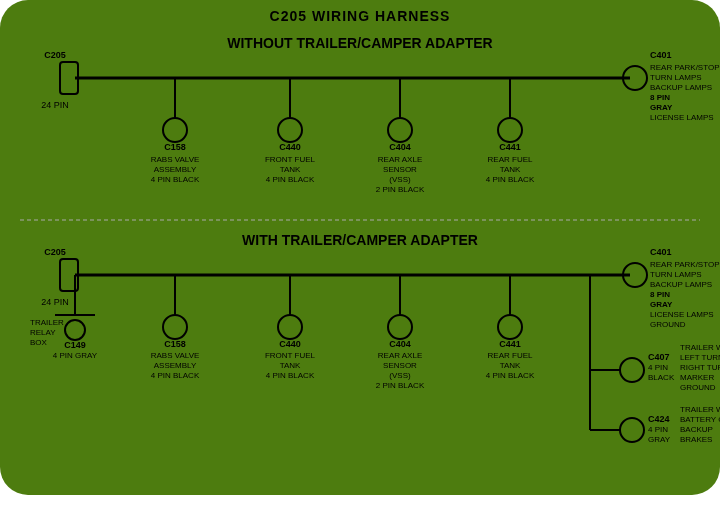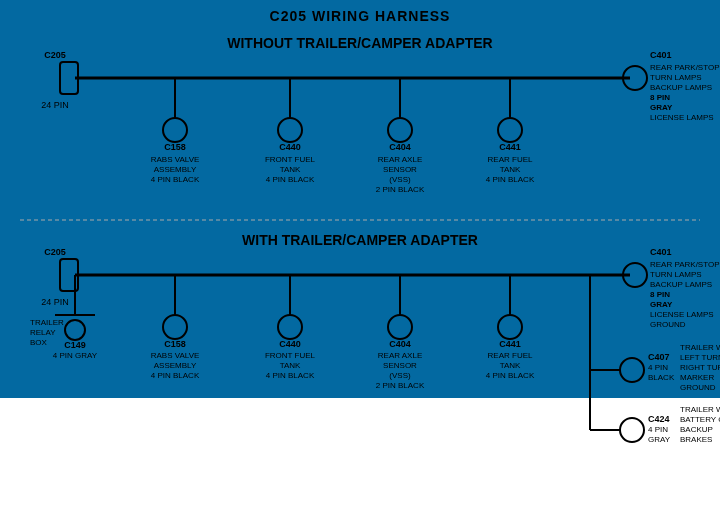--- a/index.html
+++ b/index.html
@@ -7,23 +7,24 @@
       width: 720px;
       height: 517px;
       background: #fff;
       font-family: Arial, sans-serif;
       font-size: 10px;
       position: relative;
       overflow: hidden;
     }
     .diagram-container {
       width: 720px;
-      height: 398px;
+      height: 495px;
       position: relative;
-      background: #0369a1;
+      background: #4d7c0f;
+      border-radius: 28px;
     }
     .main-title {
       text-align: center;
       font-size: 14px;
       font-weight: bold;
       padding-top: 8px;
       letter-spacing: 1px;
     }
     svg {
       position: absolute;

